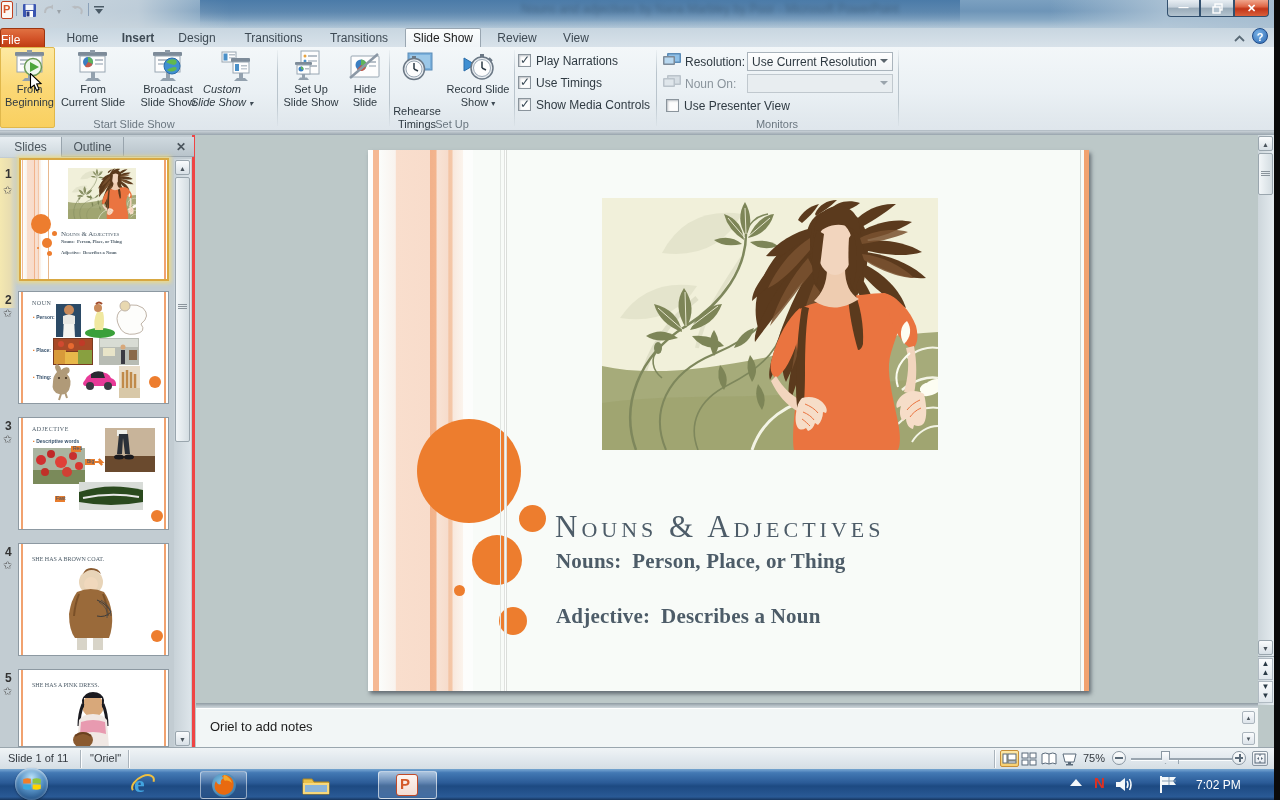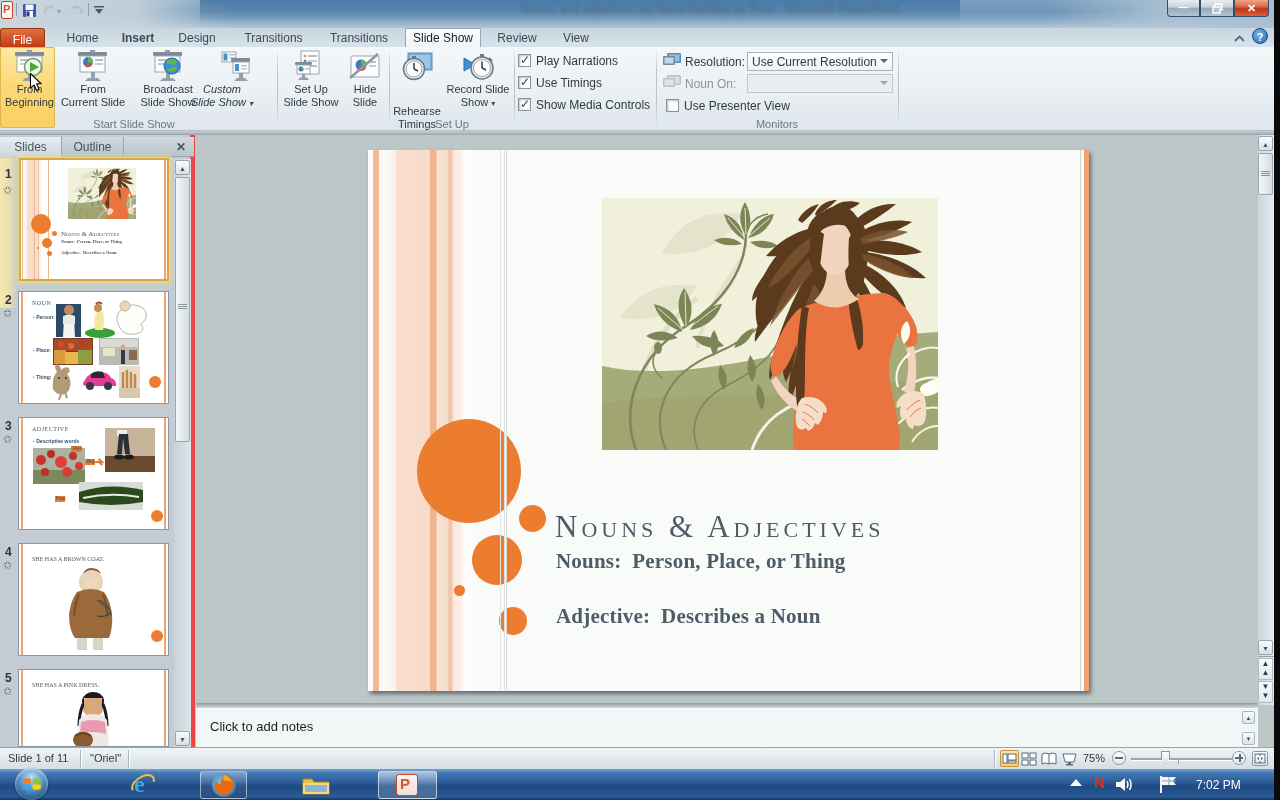--- a/index.html
+++ b/index.html
@@ -24,21 +24,21 @@
 .wb.min { left:0; width:33px; border-radius:0 0 0 4px; }
 .wb.max { left:33px; width:34px; }
 .wb.close { left:67px; width:35px; border-radius:0 0 4px 0;
   background:linear-gradient(180deg,#f0a58c 0%,#e06848 40%,#c23518 55%,#d95f3a 100%); }
 .wb span { position:absolute; left:0; right:0; text-align:center; color:#fff; font-weight:bold; }
 
 
 #tabrow { left:0; top:28px; width:1280px; height:19px;
   background:linear-gradient(180deg,#c8d6e0 0%,#d8e2ea 100%); }
 #tabrow .tab { position:absolute; top:0; height:19px; font-size:12px; color:#3e4a54; text-align:center; padding-top:3px; }
-#filetab { left:2px; top:0; width:45px; height:19px; border-radius:3px 3px 0 0; background:linear-gradient(180deg,#e07142 0%,#d4552a 50%,#bf3c12 100%); color:#fff; font-size:12px; text-align:center; padding-top:4px; border:1px solid #9c3510; border-bottom:none; }
+#filetab { left:2px; top:0; width:45px; height:19px; border-radius:3px 3px 0 0; background:linear-gradient(180deg,#e07142 0%,#d4552a 50%,#bf3c12 100%); color:#fff; font-size:12px; text-align:left; padding-top:4px; border:1px solid #9c3510; border-bottom:none; }
 #activetab { position:absolute; top:0; height:19px; background:linear-gradient(180deg,#fbfdfe 0%,#f0f4f7 100%); border:1px solid #99a6b1; border-bottom:none; border-radius:2px 2px 0 0; }
 
 
 #ribbon { left:0; top:47px; width:1280px; height:84px;
   background:linear-gradient(180deg,#f3f7f9 0%,#eaf0f4 55%,#e2e9ee 85%,#dfe6ec 100%); border-bottom:1px solid #b4bec6; }
 #ribbon2 { left:0; top:131px; width:1280px; height:4px; background:linear-gradient(180deg,#c8d0d6,#98a4ad); }
 .gsep { position:absolute; top:3px; width:1px; height:76px; background:linear-gradient(180deg,rgba(180,192,200,0.1),#b9c4cc 30%,#b9c4cc 70%,rgba(180,192,200,0.1)); }
 .glabel { position:absolute; top:71px; font-size:11px; color:#6b7780; width:200px; text-align:center; }
 .btnlabel { position:absolute; font-size:11px; color:#2f3a42; text-align:center; line-height:13px; }
 .dda { color:#3e4a54; font-size:8px; }
@@ -50,21 +50,21 @@
 .chk { position:absolute; width:13px; height:13px; background:#fdfdfd; border:1px solid #8a949c; box-shadow:inset 1px 1px 2px rgba(120,130,140,0.5); }
 .chk:after { content:"✓"; position:absolute; left:1px; top:-2px; font-size:12px; color:#3a4a56; }
 .chk.un:after { content:""; }
 .chklabel { position:absolute; font-size:12px; color:#2f3a42; }
 
 
 .ddbox { position:absolute; height:19px; background:linear-gradient(180deg,#fff,#f0f3f5); border:1px solid #aab4bc; font-size:12px; color:#2f3a42; padding:2px 4px; }
 .ddbox .arr { position:absolute; right:4px; top:6px; width:0; height:0; border-left:4px solid transparent; border-right:4px solid transparent; border-top:4px solid #5a646c; }
 
 
-#lpanel { left:0; top:135px; width:195px; height:612px; background:#c2ccd2; border-right:5px solid #ef4444; }
+#lpanel { left:0; top:135px; width:195px; height:612px; background:#c2ccd2; border-right:3px solid #ef4444; }
 #ptabs { position:absolute; left:0; top:2px; width:194px; height:20px; background:linear-gradient(180deg,#cfd9df,#b9c4cb); border-bottom:1px solid #98a4ad; }
 #ptabs .pt { position:absolute; top:0; height:20px; font-size:12px; text-align:center; padding-top:3px; color:#4a545c; }
 #pt-slides { left:0; width:62px; background:linear-gradient(180deg,#e8eef2,#cdd7dd); border-right:1px solid #98a4ad; color:#222; }
 #pt-outline { left:62px; width:62px; border-right:1px solid #98a4ad; }
 #ptabs .x { position:absolute; right:8px; top:3px; color:#4a545c; font-size:12px; font-weight:bold; }
 
 .thumbwrap { position:absolute; left:38px; width:131px; background:#fff; border:1px solid #8d99a2; }
 .thumbnum { position:absolute; font-size:12px; font-weight:bold; color:#333; }
 .thumbstar { position:absolute; font-size:11px; color:#555; }
 
@@ -671,21 +671,21 @@
     <div style="position:absolute;left:0;top:18px;width:15px;height:42px;background:linear-gradient(90deg,#f2f6f8,#d4dde2);border:1px solid #9aa6ae;border-radius:2px;"></div>
     <div style="position:absolute;left:3px;top:36px;width:9px;height:1px;background:#8a949c;box-shadow:0 2px 0 #8a949c,0 4px 0 #8a949c;"></div>
     <div style="position:absolute;left:0;top:505px;width:15px;height:15px;background:linear-gradient(180deg,#fafcfd,#d8e0e6);border:1px solid #9aa6ae;border-radius:2px;text-align:center;font-size:7px;color:#4a545c;line-height:15px;">▼</div>
     <div style="position:absolute;left:0;top:521px;width:16px;height:1px;background:#9aa6ae;"></div>
     <div style="position:absolute;left:0;top:523px;width:15px;height:22px;background:linear-gradient(180deg,#fafcfd,#e0e7ec);border:1px solid #b0bac2;text-align:center;font-size:8px;color:#2a3a45;line-height:9px;">▲<br>▲</div>
     <div style="position:absolute;left:0;top:546px;width:15px;height:22px;background:linear-gradient(180deg,#fafcfd,#e0e7ec);border:1px solid #b0bac2;text-align:center;font-size:8px;color:#2a3a45;line-height:9px;">▼<br>▼</div>
   </div>
 
   <div class="abs" id="notesbar"></div>
   <div class="abs" id="notes">
-      <div class="txt">Click to add notes</div>
+      <div class="txt">Oriel to add notes</div>
     <div style="position:absolute;right:3px;top:2px;width:13px;height:13px;background:linear-gradient(180deg,#fafcfd,#dde4ea);border:1px solid #aab4bc;border-radius:2px;font-size:6px;color:#4a545c;text-align:center;line-height:13px;">▲</div>
     <div style="position:absolute;right:3px;bottom:2px;width:13px;height:13px;background:linear-gradient(180deg,#fafcfd,#dde4ea);border:1px solid #aab4bc;border-radius:2px;font-size:6px;color:#4a545c;text-align:center;line-height:13px;">▼</div>
   </div>
 
   <div class="abs" id="statusbar">
     <div style="position:absolute;left:8px;top:4px;">Slide 1 of 11</div>
     <div style="position:absolute;left:80px;top:2px;width:1px;height:18px;background:#aab4bc;box-shadow:1px 0 0 #fbfdfe;"></div>
     <div style="position:absolute;left:90px;top:4px;">"Oriel"</div>
     <div style="position:absolute;left:128px;top:2px;width:1px;height:18px;background:#aab4bc;box-shadow:1px 0 0 #fbfdfe;"></div>
     <div style="position:absolute;left:994px;top:2px;width:1px;height:18px;background:#aab4bc;box-shadow:1px 0 0 #fbfdfe;"></div>

